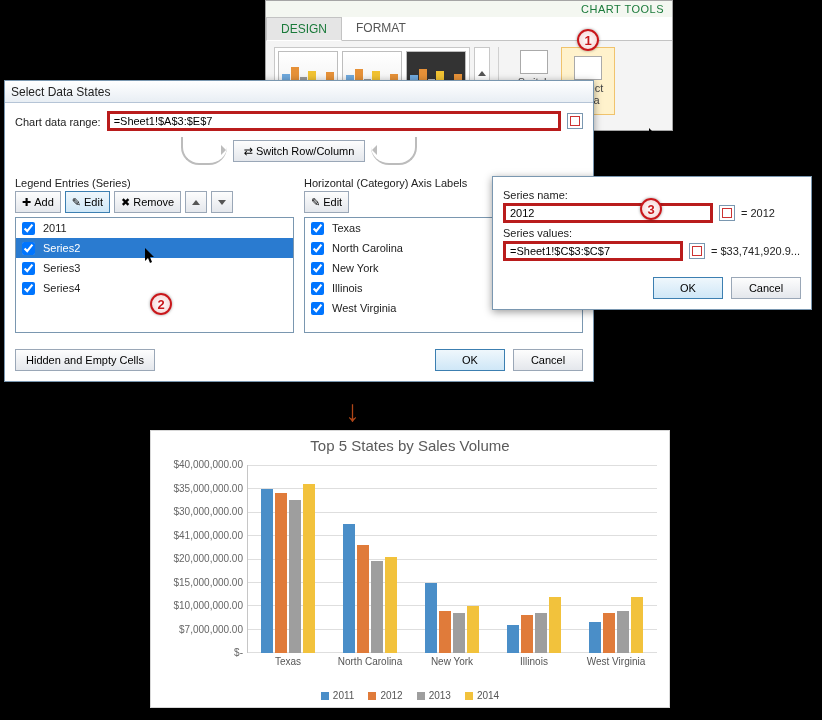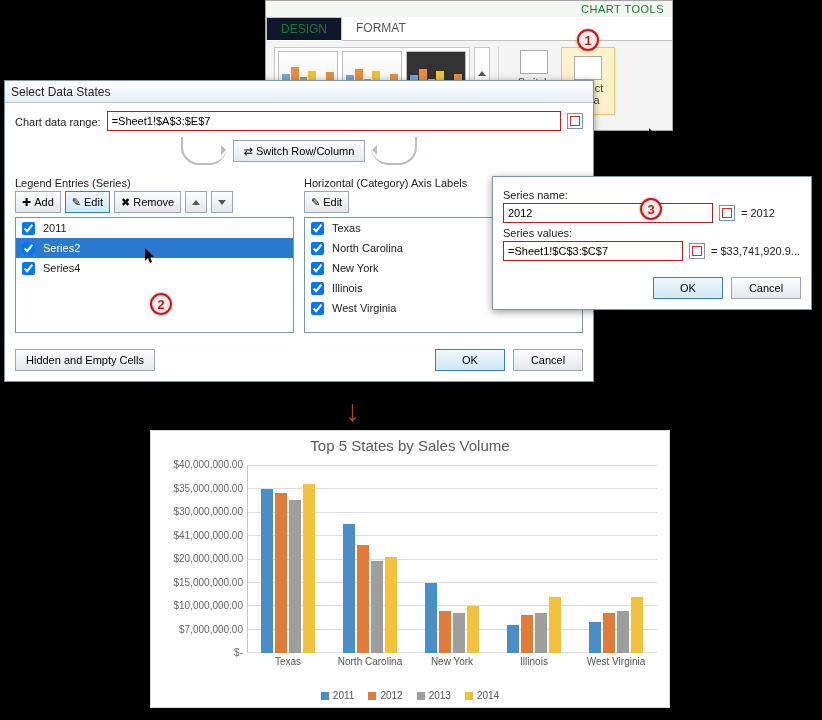--- a/index.html
+++ b/index.html
@@ -3,35 +3,35 @@
 <meta charset="utf-8">
 <style>
   * { box-sizing: border-box; }
   body { margin:0; width:822px; height:720px; background:#000; font-family:"Segoe UI",Tahoma,sans-serif; font-size:11px; color:#222; position:relative; }
   .window { position:absolute; background:#fff; border:1px solid #7a97b0; box-shadow:0 2px 8px rgba(0,0,0,0.4); }
   .titlebar { height:22px; line-height:22px; padding:0 6px; background:linear-gradient(#fff,#e8eef4); border-bottom:1px solid #b5c4d6; font-size:12px; }
   .ribbon { position:absolute; background:#fff; border:1px solid #a5a5a5; }
   .ribbon-header { text-align:right; font-size:11px; color:#1a7a3a; background:#f4f7f1; padding:2px 8px; letter-spacing:.5px }
   .ribbon-tabs { display:flex; border-bottom:1px solid #c3c3c3; background:#fff; }
   .ribbon-tab { padding:4px 14px; font-size:12px; color:#555; }
-  .ribbon-tab.active { color:#1a7a3a; border:1px solid #c3c3c3; border-bottom:1px solid #fff; margin-bottom:-1px; background:#0f172a;}
+  .ribbon-tab.active { color:#1a7a3a; border:1px solid #c3c3c3; border-bottom:1px solid #fff; margin-bottom:-1px; background:#e5e5e5;}
   .ribbon-body { display:flex; padding:6px 8px 2px; gap:4px; background:#f4f4f4; }
   .gallery { display:flex; gap:4px; border:1px solid #c8c8c8; padding:3px; background:#fff;}
   .thumb { width:60px; height:46px; border:1px solid #bdbdbd; background:linear-gradient(#fff,#f0f0f0); position:relative; overflow:hidden;}
   .thumb.dark{background:#333}
   .mini-bars{position:absolute;bottom:3px;left:3px;right:3px;display:flex;gap:1px;align-items:flex-end;height:32px}
   .mini-bars span{flex:1}
   .ribbon-btn { display:flex; flex-direction:column; align-items:center; justify-content:center; padding:2px 6px; width:54px; text-align:center; font-size:11px; line-height:12px; color:#444; border:1px solid transparent;}
   .ribbon-btn.hot{border:1px solid #f0c36d;background:#fff2cc}
   .ribbon-icon { width:28px; height:24px; margin-bottom:2px; border:1px solid #aaa; background:#fff; position:relative;}
   .ribbon-group-label{font-size:10px;color:#666;text-align:center;margin-top:2px}
   .dlg-body { padding:8px 10px 10px }
   .label { font-size:11px; color:#222; margin:4px 0 2px; }
   .field { display:flex; gap:6px; align-items:center; }
-  .field input[type=text] { height:20px; border:1px solid #b91c1c; padding:0 4px; font-size:11px; }
+  .field input[type=text] { height:20px; border:3px solid #b91c1c; padding:0 4px; font-size:11px; }
   .btn { height:22px; min-width:62px; padding:0 10px; border:1px solid #9aa7b7; background:linear-gradient(#fdfdfd,#e4e7ec); font-size:11px; display:inline-flex; align-items:center; justify-content:center; gap:3px;}
   .btn.small{min-width:0;padding:0 6px}
   .btn.hl{border:1px solid #3c7fb1;background:linear-gradient(#eff7fc,#cfe7f7);}
   .btn.icon-only{min-width:0;width:22px;padding:0}
   .btnrow{display:flex;gap:4px;align-items:center}
   .listbox { border:1px solid #7a97b0; height:116px; overflow:auto; margin-top:4px;}
   .listrow { display:flex; align-items:center; gap:8px; padding:2px 6px; height:20px;}
   .listrow.sel{background:#2a7bd0;color:#fff}
   .listrow input{margin:0}
   .twoCol { display:flex; gap:10px; }
@@ -183,20 +183,24 @@
             <div class="listrow">
               <input type="checkbox" checked="" style="">
               <span>2011</span>
             </div>
             <div class="listrow sel">
               <input type="checkbox" checked="" style="">
               <span>Series2</span>
             </div>
             <div class="listrow">
               <input type="checkbox" checked="" style="">
+              <span>Series3</span>
+            </div>
+            <div class="listrow">
+              <input type="checkbox" checked="" style="">
               <span>Series4</span>
             </div>
           </div>
       </div>
       <div class="col">
         <div class="label">Horizontal (Category) Axis Labels</div>
         <div class="btnrow">
           <button class="btn small">
               <span>✎</span>
               <span>Edit</span>

